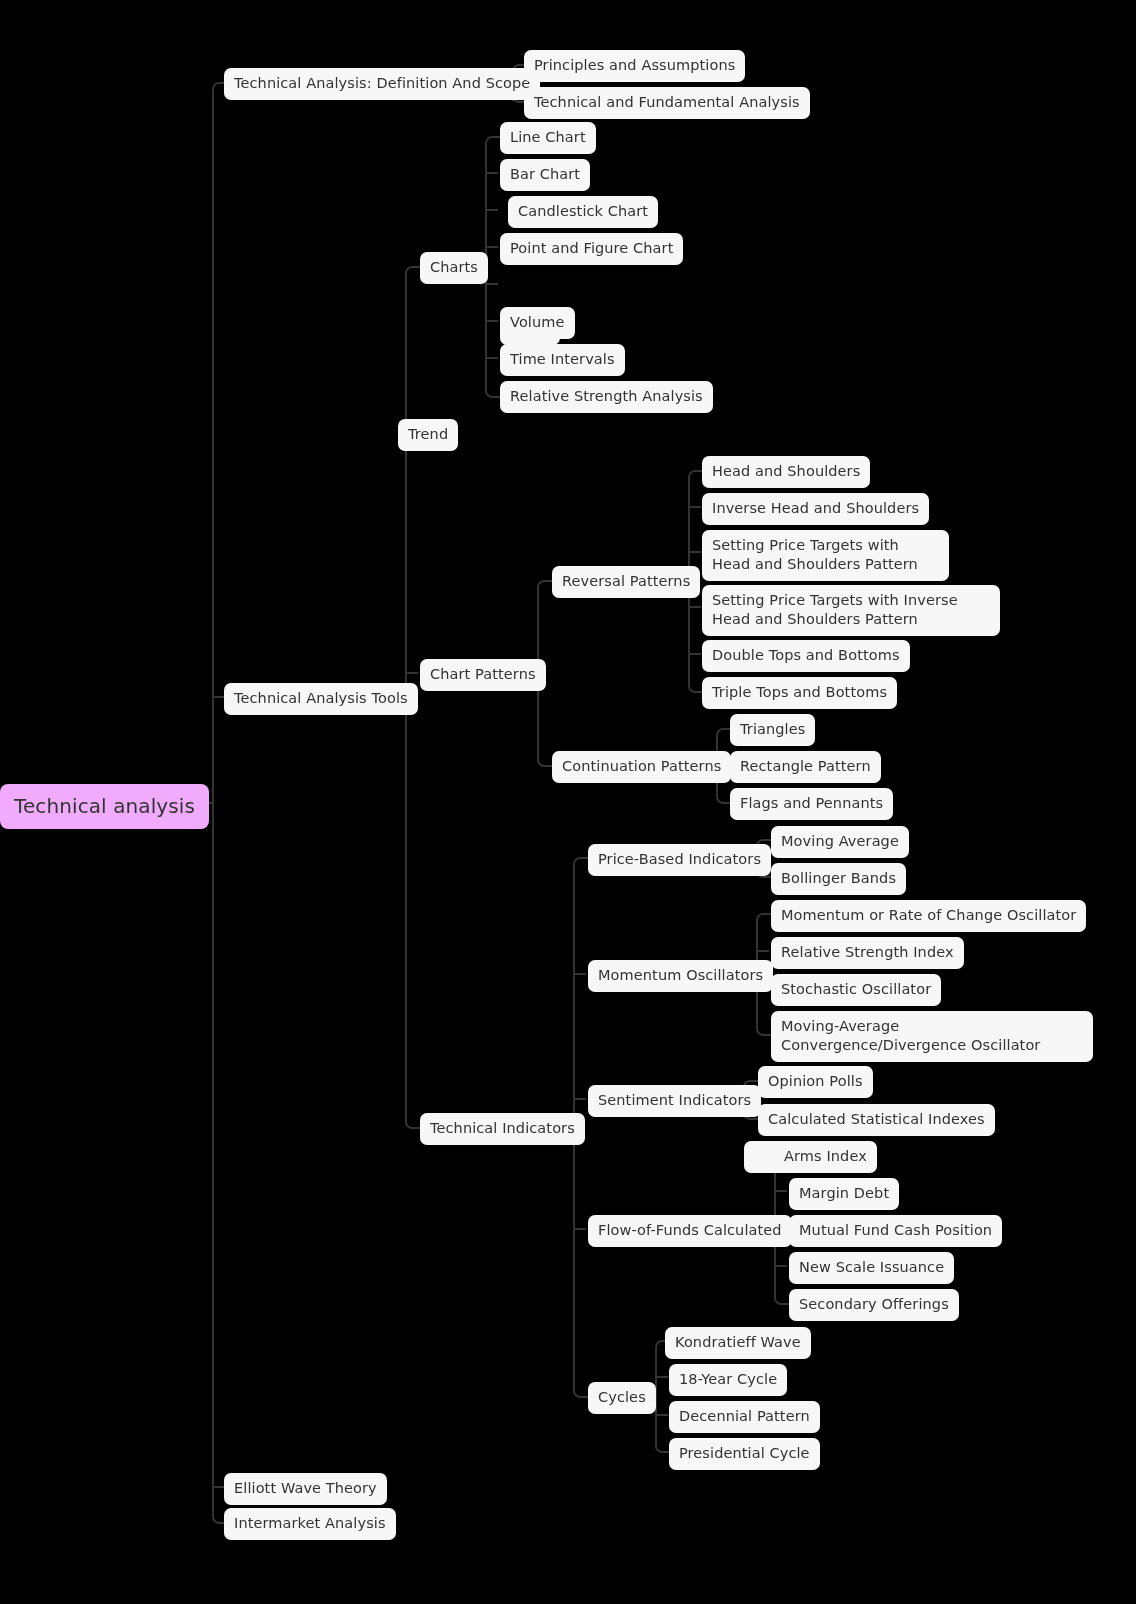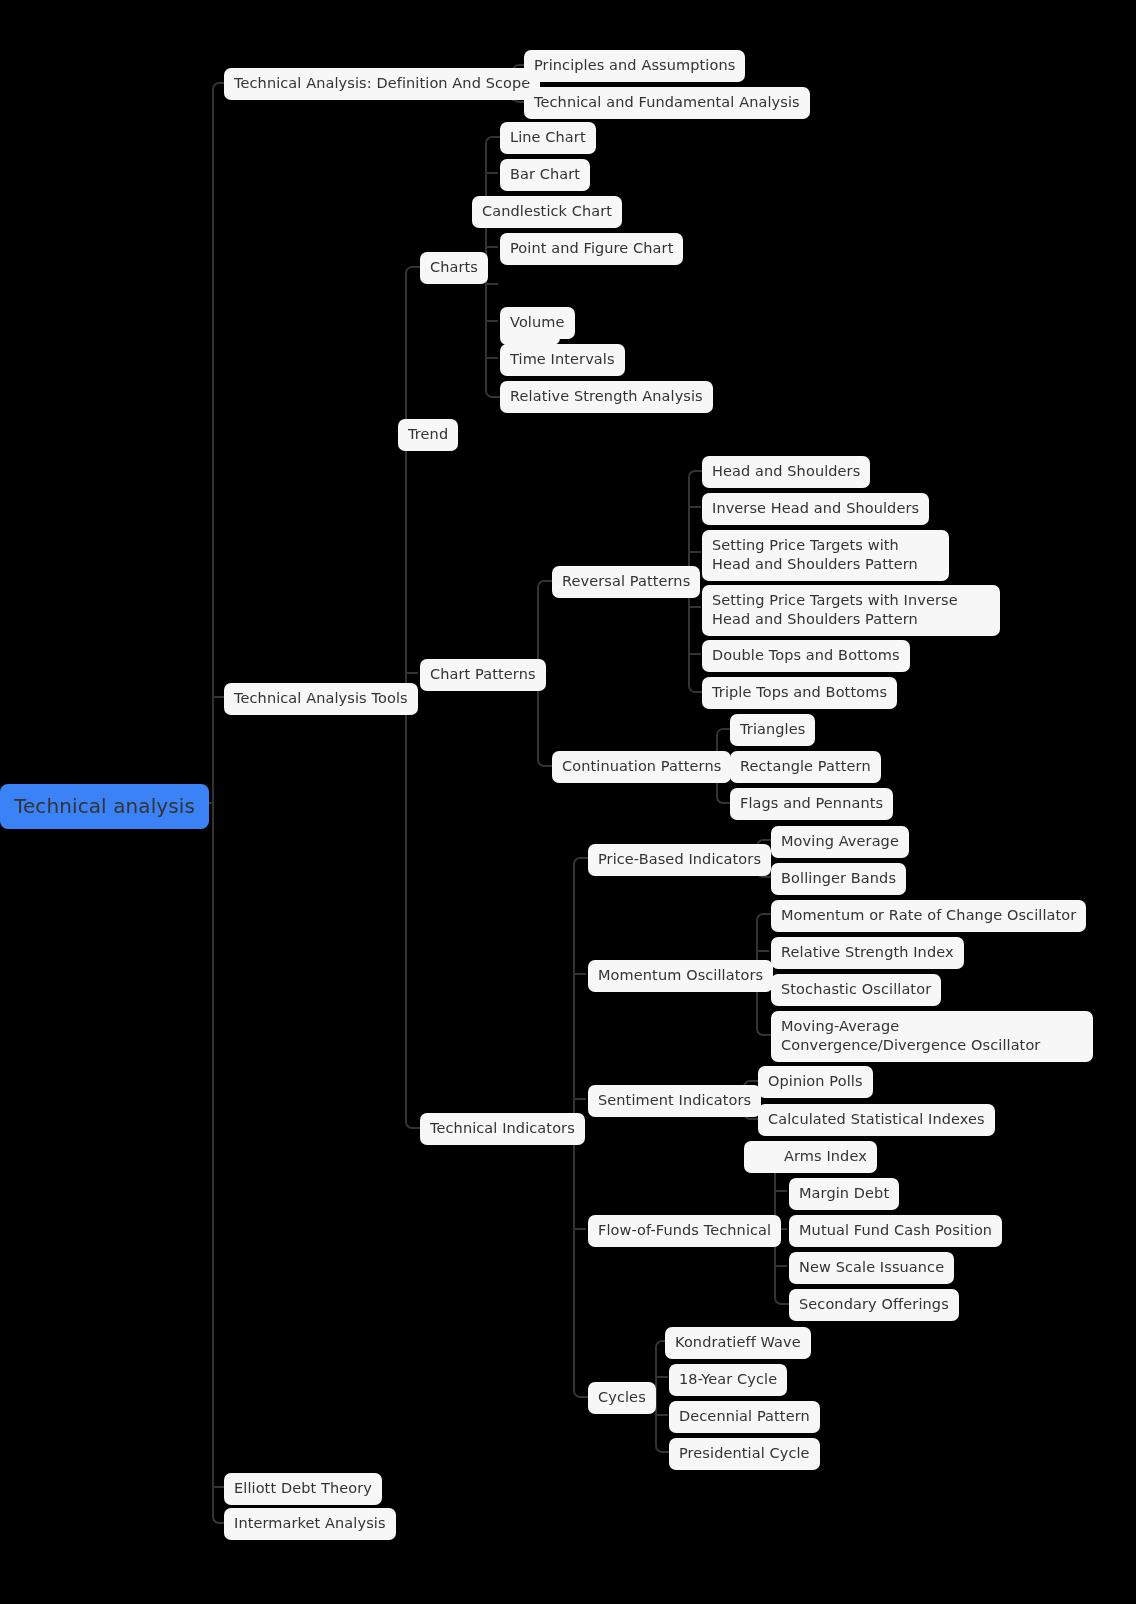--- a/index.html
+++ b/index.html
@@ -23,21 +23,21 @@
     border-radius:7px;
     font-size:14.5px;
     line-height:19px;
     padding:6px 10px 7px 10px;
     white-space:nowrap;
     letter-spacing:.1px;
     z-index:5;
   }
   .node.wrap{white-space:normal;}
   .node.root{
-    background:#3b82f6;
+    background:#f0abfc;
     font-size:20px;
     line-height:26px;
     padding:9px 14px 10px 14px;
     border-radius:8px;
   }
   
   .seg{
     position:absolute;
     background:#333333;
     z-index:1;
@@ -159,34 +159,34 @@
   <div class="seg" style="left:655px;top:1347px;width:2px;height:97px;"></div>
   <div class="elbow tl" style="left:655px;top:1340px;width:13px;height:8px;"></div>
   <div class="seg" style="left:655px;top:1376px;width:13px;height:2px;"></div>
   <div class="seg" style="left:655px;top:1414px;width:13px;height:2px;"></div>
   <div class="elbow bl" style="left:655px;top:1443px;width:13px;height:8px;"></div>
 
   <div class="node root" style="left:0px;top:784px;">Technical analysis</div>
 
   <div class="node" style="left:224px;top:68px;">Technical Analysis: Definition And Scope</div>
   <div class="node" style="left:224px;top:683px;">Technical Analysis Tools</div>
-  <div class="node" style="left:224px;top:1473px;">Elliott Debt Theory</div>
+  <div class="node" style="left:224px;top:1473px;">Elliott Wave Theory</div>
   <div class="node" style="left:224px;top:1508px;">Intermarket Analysis</div>
 
   <div class="node" style="left:524px;top:50px;">Principles and Assumptions</div>
   <div class="node" style="left:524px;top:87px;">Technical and Fundamental Analysis</div>
 
   <div class="node" style="left:420px;top:252px;">Charts</div>
   <div class="node" style="left:398px;top:419px;">Trend</div>
   <div class="node" style="left:420px;top:659px;">Chart Patterns</div>
   <div class="node" style="left:420px;top:1113px;">Technical Indicators</div>
 
   <div class="node" style="left:500px;top:122px;">Line Chart</div>
   <div class="node" style="left:500px;top:159px;">Bar Chart</div>
-  <div class="node" style="left:472px;top:196px;">Candlestick Chart</div>
+  <div class="node" style="left:508px;top:196px;">Candlestick Chart</div>
   <div class="node" style="left:500px;top:233px;">Point and Figure Chart</div>
   <div class="node" style="left:500px;top:270px;margin-top:43px;">Scale</div>
   <div class="node" style="left:500px;top:307px;">Volume</div>
   <div class="node" style="left:500px;top:344px;">Time Intervals</div>
   <div class="node" style="left:500px;top:381px;">Relative Strength Analysis</div>
 
   <div class="node" style="left:552px;top:566px;">Reversal Patterns</div>
   <div class="node" style="left:552px;top:751px;">Continuation Patterns</div>
 
   <div class="node" style="left:702px;top:456px;">Head and Shoulders</div>
@@ -196,21 +196,21 @@
   <div class="node" style="left:702px;top:640px;">Double Tops and Bottoms</div>
   <div class="node" style="left:702px;top:677px;">Triple Tops and Bottoms</div>
 
   <div class="node" style="left:730px;top:714px;">Triangles</div>
   <div class="node" style="left:730px;top:751px;">Rectangle Pattern</div>
   <div class="node" style="left:730px;top:788px;">Flags and Pennants</div>
 
   <div class="node" style="left:588px;top:844px;">Price-Based Indicators</div>
   <div class="node" style="left:588px;top:960px;">Momentum Oscillators</div>
   <div class="node" style="left:588px;top:1085px;">Sentiment Indicators</div>
-  <div class="node" style="left:588px;top:1215px;">Flow-of-Funds Technical</div>
+  <div class="node" style="left:588px;top:1215px;">Flow-of-Funds Calculated</div>
   <div class="node" style="left:588px;top:1382px;">Cycles</div>
 
   <div class="node" style="left:771px;top:826px;">Moving Average</div>
   <div class="node" style="left:771px;top:863px;">Bollinger Bands</div>
 
   <div class="node" style="left:771px;top:900px;">Momentum or Rate of Change Oscillator</div>
   <div class="node" style="left:771px;top:937px;">Relative Strength Index</div>
   <div class="node" style="left:771px;top:974px;">Stochastic Oscillator</div>
   <div class="node wrap" style="left:771px;top:1011px;width:322px;">Moving-Average Convergence/Divergence Oscillator</div>
 

